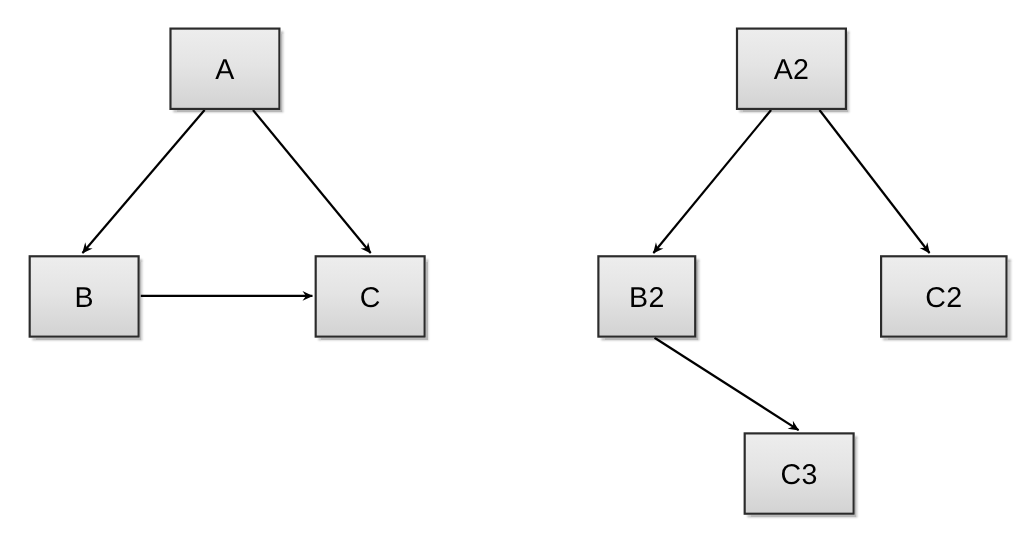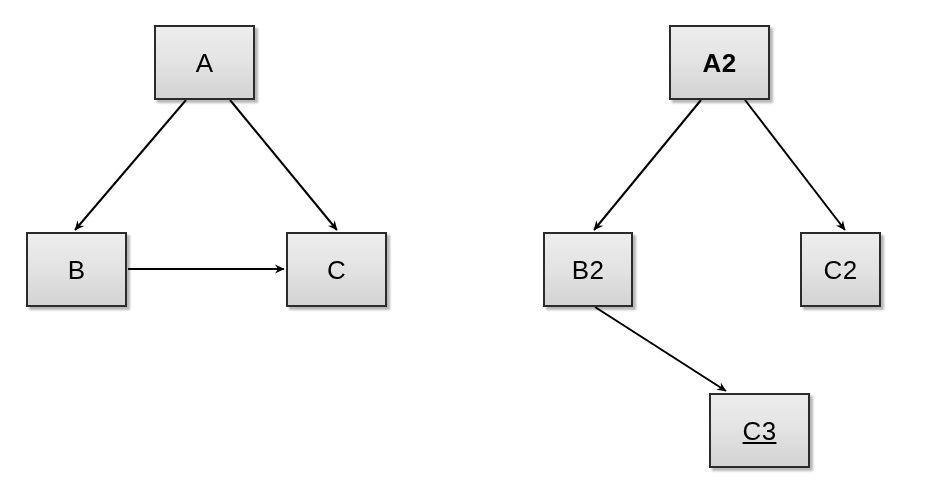--- a/index.html
+++ b/index.html
@@ -66,27 +66,27 @@
   <div id="nodes">
       <div class="node" style="left: 154px; top: 25px; width: 101px; height: 75px;">
         <span class="node-label">A</span>
       </div>
       <div class="node" style="left: 26px; top: 232px; width: 101px; height: 75px;">
         <span class="node-label">B</span>
       </div>
       <div class="node" style="left: 286px; top: 232px; width: 101px; height: 75px;">
         <span class="node-label">C</span>
       </div>
-      <div class="node" style="left: 669px; top: 25px; width: 101px; height: 75px; font-weight: bold;">
+      <div class="node" style="left: 669px; top: 25px; width: 101px; height: 75px;">
         <span class="node-label">A2</span>
       </div>
       <div class="node" style="left: 543px; top: 232px; width: 90px; height: 75px;">
         <span class="node-label">B2</span>
       </div>
-      <div class="node" style="left: 800px; top: 232px; width: 81px; height: 75px;">
+      <div class="node" style="left: 800px; top: 232px; width: 116px; height: 75px;">
         <span class="node-label">C2</span>
       </div>
-      <div class="node" style="left: 709px; top: 393px; width: 101px; height: 75px; text-decoration: underline;">
+      <div class="node" style="left: 676px; top: 393px; width: 101px; height: 75px;">
         <span class="node-label">C3</span>
       </div>
     </div>
 
 </div>
 
 </body></html>

